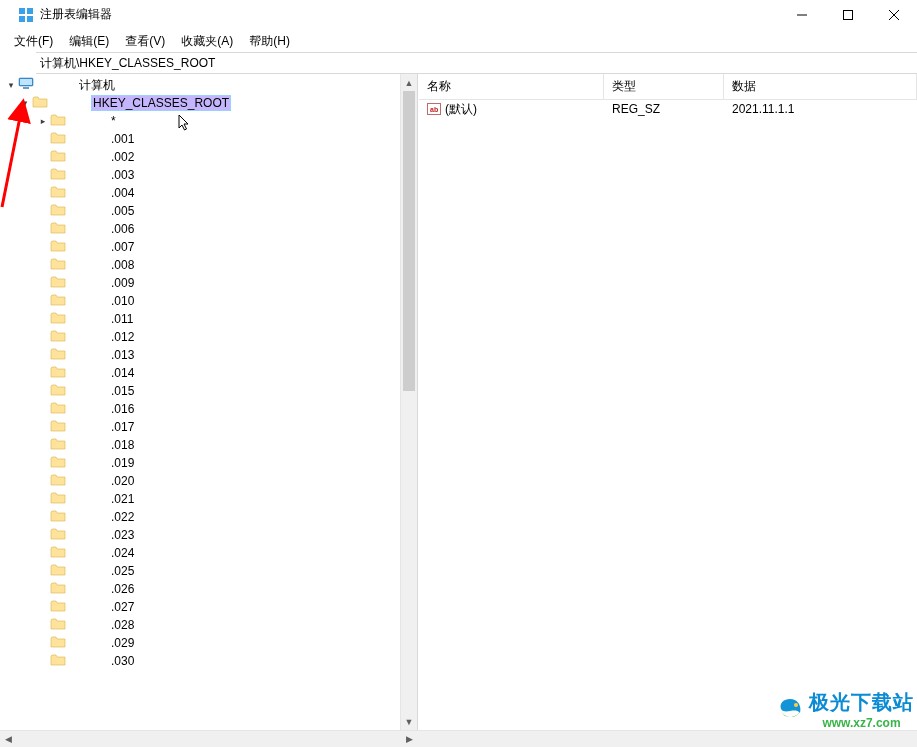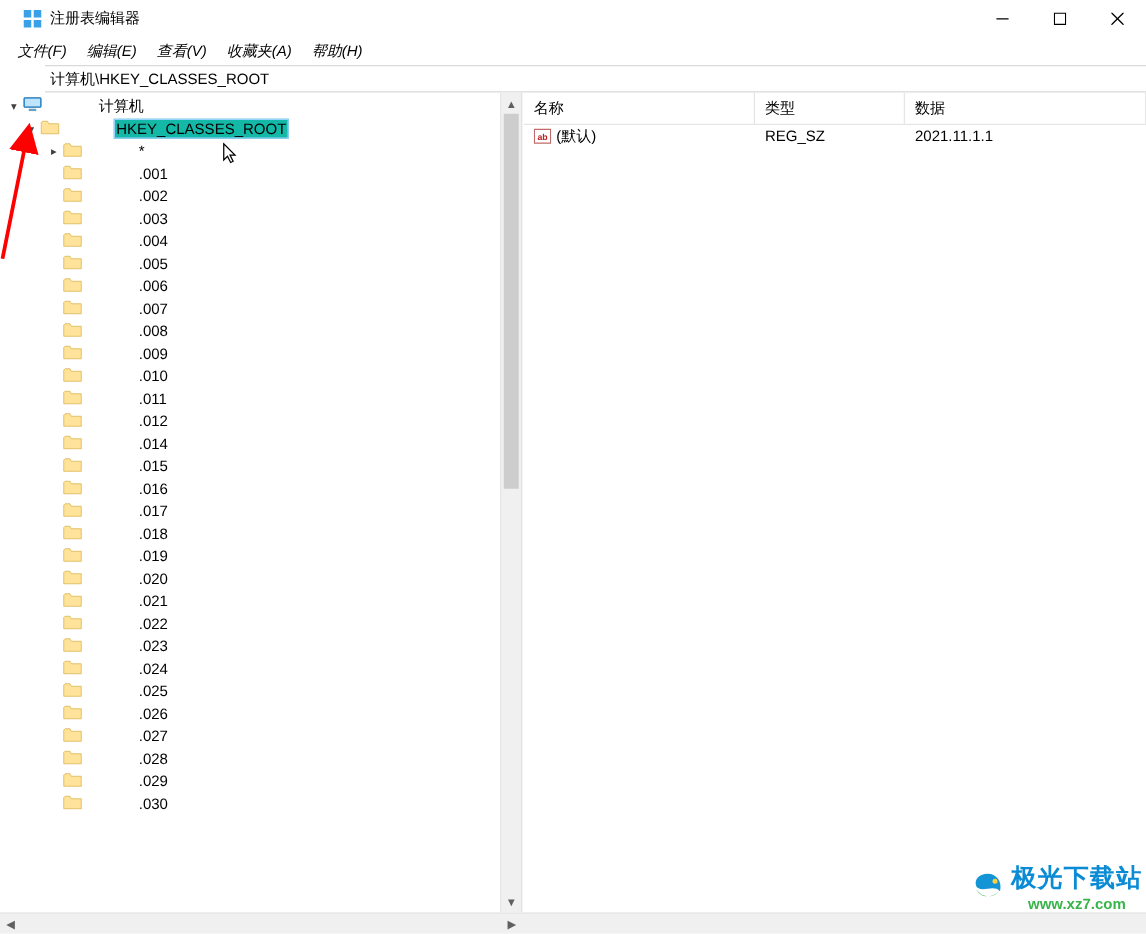--- a/index.html
+++ b/index.html
@@ -8,21 +8,21 @@
   
   .titlebar { height: 30px; display: flex; align-items: center; padding-left: 18px; background: #fff; border-bottom: 1px solid #fff; }
   .titlebar .app-icon { width: 16px; height: 16px; margin-right: 6px; }
   .titlebar .title { font-size: 12px; color: #000; }
   .titlebar .win-ctrls { margin-left: auto; display: flex; }
   .titlebar .win-ctrls .btn { width: 46px; height: 30px; display:flex; align-items:center; justify-content:center; }
   .titlebar .win-ctrls .btn svg { display:block; }
 
   
   .menubar { height: 22px; display:flex; align-items:center; padding-left:6px; font-size:12px; color:#000; }
-  .menubar .item { padding: 2px 8px; cursor: default; font-style: italic; }
+  .menubar .item { padding: 2px 8px; cursor: default; }
 
   
   .address { height: 22px; border-top:1px solid #d9d9d9; border-bottom:1px solid #d9d9d9; display:flex; align-items:center; padding:0 4px; font-size:12px;margin-left:36px; }
 
   
   .main { position:absolute; left:0; right:0; top:74px; bottom:17px; display:flex; }
   .tree-pane { width:418px; position:relative; border-right:1px solid #d9d9d9; overflow:hidden; }
   .tree-scroll { position:absolute; left:0; top:0; right:17px; bottom:0; overflow:hidden; }
   .tree-vscroll { position:absolute; right:0; top:0; bottom:0; width:17px; background:#f0f0f0; border-left:1px solid #e5e5e5;}
   .tree-vscroll .arrow { height:17px; display:flex; align-items:center; justify-content:center; color:#606060; font-size:9px; }
@@ -38,21 +38,21 @@
   .list-row { height:18px; display:flex; align-items:center; }
   .list-row .cell { padding:0 8px; display:flex; align-items:center; }
   .reg-icon { width:14px; height:14px; margin-right:4px; flex-shrink:0; }
 
   
   .tree { font-size:12px; padding-top:2px; }
   .tree-row { height:18px; display:flex; align-items:center; white-space:nowrap; }
   .tree-row .chev { width:14px; text-align:center; color:#404040; font-size:9px; }
   .tree-row .icon { width:16px; height:16px; margin-right:3px; flex-shrink:0;}
   .tree-row .label { padding:1px 2px;margin-left:40px; }
-  .tree-row.selected .label { background:#14b8a6; border:1px solid #99d1ff; padding:0 1px; }
+  .tree-row.selected .label { background:#c4b5fd; border:1px solid #99d1ff; padding:0 1px; }
   .indent0 { padding-left: 4px; }
   .indent1 { padding-left: 18px; }
   .indent2 { padding-left: 36px; }
 
   
   .folder-svg { width:16px; height:13px; }
   .pc-svg { width:16px; height:12px; }
 
   
   .hscroll { position:absolute; left:0; right:0; bottom:0; height:17px; background:#f0f0f0; display:flex; border-top:1px solid #e5e5e5;}
@@ -232,20 +232,27 @@
                   <path d="M1 3 L1 12 L15 12 L15 4 L7 4 L6 2 L2 2 Z" fill="#ffe39a" stroke="#d6b24a" stroke-width="0.6"></path>
                 </svg></span>
               <span class="label">.011</span>
             </div>
             <div class="tree-row indent2">
               <span class="chev"></span>
               <span class="icon"><svg class="folder-svg" viewBox="0 0 16 13">
                   <path d="M1 3 L1 12 L15 12 L15 4 L7 4 L6 2 L2 2 Z" fill="#ffe39a" stroke="#d6b24a" stroke-width="0.6"></path>
                 </svg></span>
               <span class="label">.012</span>
+            </div>
+            <div class="tree-row indent2">
+              <span class="chev"></span>
+              <span class="icon"><svg class="folder-svg" viewBox="0 0 16 13">
+                  <path d="M1 3 L1 12 L15 12 L15 4 L7 4 L6 2 L2 2 Z" fill="#ffe39a" stroke="#d6b24a" stroke-width="0.6"></path>
+                </svg></span>
+              <span class="label">.013</span>
             </div>
             <div class="tree-row indent2">
               <span class="chev"></span>
               <span class="icon"><svg class="folder-svg" viewBox="0 0 16 13">
                   <path d="M1 3 L1 12 L15 12 L15 4 L7 4 L6 2 L2 2 Z" fill="#ffe39a" stroke="#d6b24a" stroke-width="0.6"></path>
                 </svg></span>
               <span class="label">.014</span>
             </div>
             <div class="tree-row indent2">
               <span class="chev"></span>

